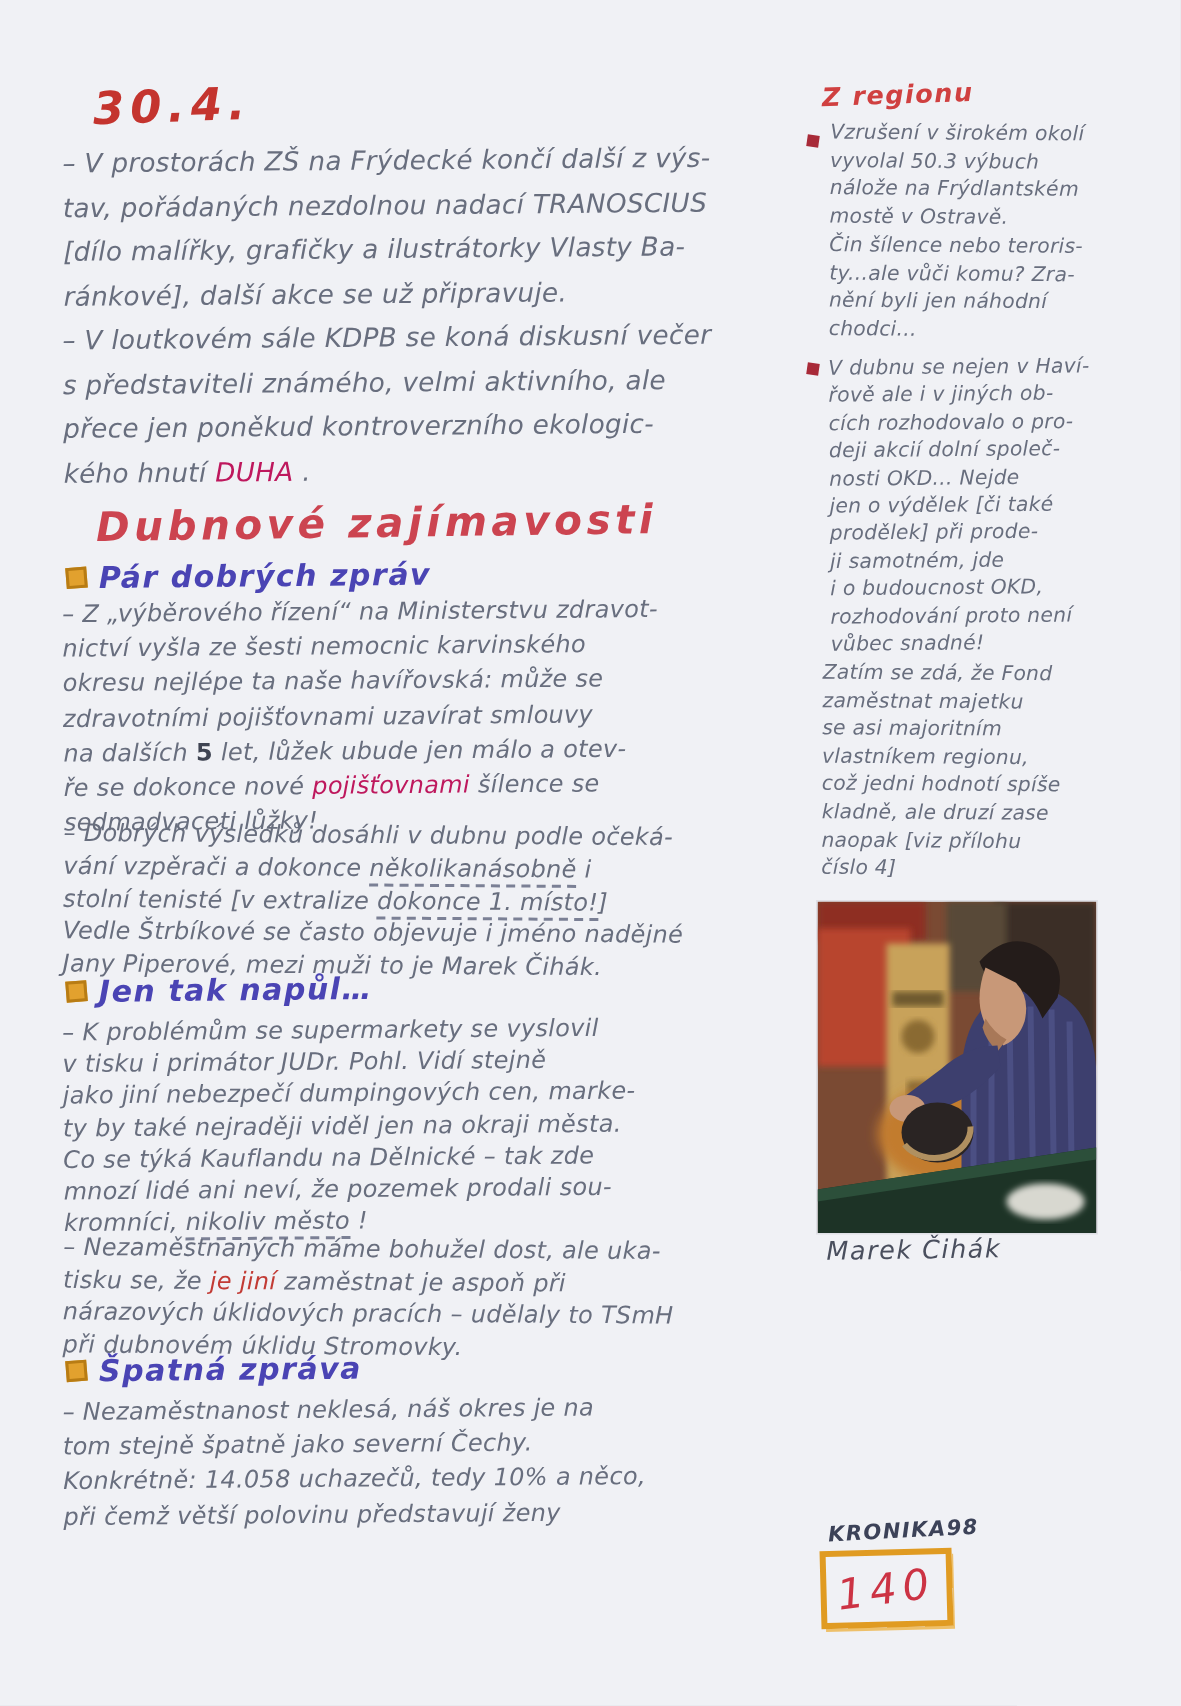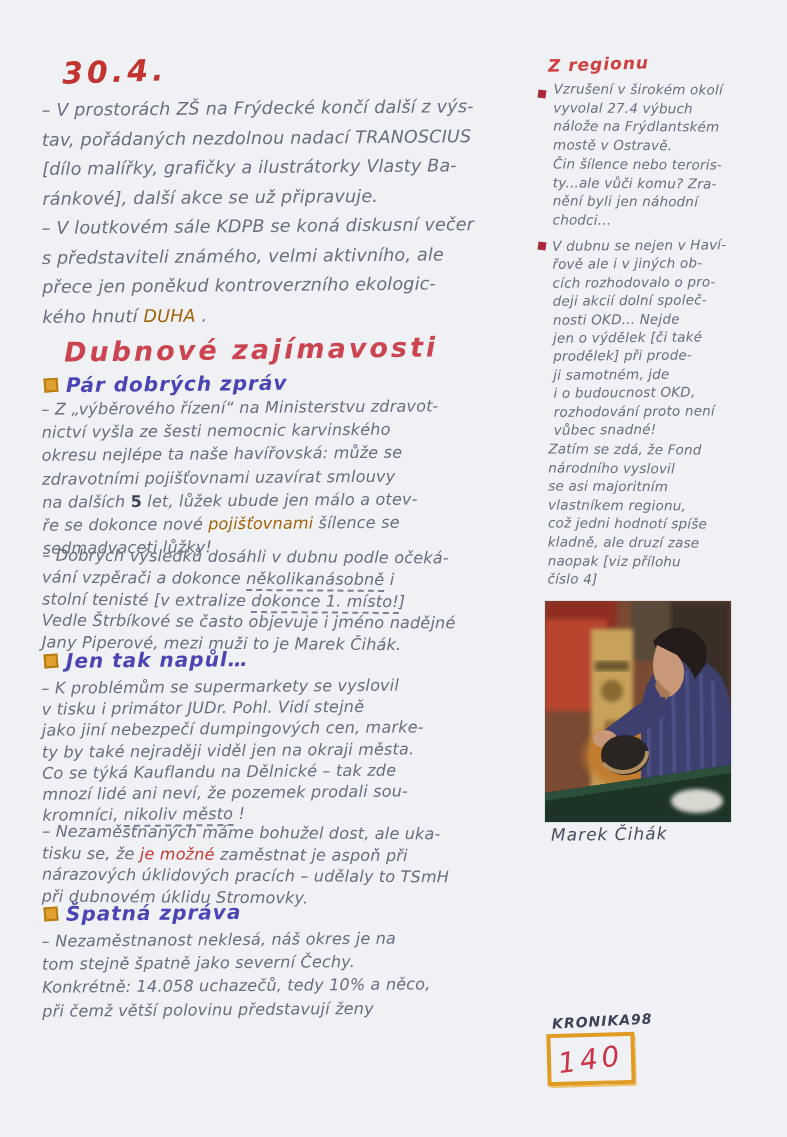--- a/index.html
+++ b/index.html
@@ -4,21 +4,21 @@
 <style>
   html,body{margin:0;padding:0;background:#e4e5ea;}
   .page{
     position:relative;width:787px;height:1137px;margin:0 auto;
     background:#f0f1f5;overflow:hidden;
     font-family:"DejaVu Sans","Liberation Sans",sans-serif;
   }
   
   .hw{position:absolute;font-style:italic;color:#686e7e;letter-spacing:.2px;}
   .hw .ln{white-space:nowrap;}
-  .b{color:#a16207;}
+  .b{color:#be185d;}
   .r{color:#c23b35;}
   .bd{font-weight:bold;color:#3f4452;font-style:normal;}
   .u{border-bottom:2px dashed #7b8095;padding-bottom:1px;}
   .tl{transform:rotate(-0.5deg);}
   .tr{transform:rotate(0.4deg);}
 
   .date{
     position:absolute;left:62px;top:54px;
     font-size:30px;font-weight:bold;font-style:italic;
     color:#c4342e;letter-spacing:4px;transform:rotate(-2deg);
@@ -139,41 +139,41 @@
       <div class="ln"><span>– K problémům se supermarkety se vyslovil</span></div>
       <div class="ln"><span>v tisku i primátor JUDr. Pohl. Vidí stejně</span></div>
       <div class="ln"><span>jako jiní nebezpečí dumpingových cen, marke-</span></div>
       <div class="ln"><span>ty by také nejraději viděl jen na okraji města.</span></div>
       <div class="ln"><span>Co se týká Kauflandu na Dělnické – tak zde</span></div>
       <div class="ln"><span>mnozí lidé ani neví, že pozemek prodali sou-</span></div>
       <div class="ln"><span>kromníci, </span><span class="u">nikoliv město</span><span> !</span></div>
     </div>
   <div class="hw tr" id="p-unemp">
       <div class="ln"><span>– Nezaměstnaných máme bohužel dost, ale uka-</span></div>
-      <div class="ln"><span>tisku se, že </span><span class="r">je možné</span><span> zaměstnat je aspoň při</span></div>
+      <div class="ln"><span>tisku se, že </span><span class="r">je jiní</span><span> zaměstnat je aspoň při</span></div>
       <div class="ln"><span>nárazových úklidových pracích – udělaly to TSmH</span></div>
       <div class="ln"><span>při dubnovém úklidu Stromovky.</span></div>
     </div>
 
   <div class="subhead" id="sub-bad">
     <span class="sq"></span>
     <span class="ttl">Špatná zpráva</span>
   </div>
   <div class="hw tl" id="p-unrate">
       <div class="ln"><span>– Nezaměstnanost neklesá, náš okres je na</span></div>
       <div class="ln"><span>tom stejně špatně jako severní Čechy.</span></div>
       <div class="ln"><span>Konkrétně: 14.058 uchazečů, tedy 10% a něco,</span></div>
       <div class="ln"><span>při čemž větší polovinu představují ženy</span></div>
     </div>
 
   <h2 class="red-heading" id="r-head">Z regionu</h2>
   <span class="rsq" id="rsq1"></span>
   <div class="hw tr" id="r-exp">
       <div class="ln"><span>Vzrušení v širokém okolí</span></div>
-      <div class="ln"><span>vyvolal 27.4 výbuch</span></div>
+      <div class="ln"><span>vyvolal 50.3 výbuch</span></div>
       <div class="ln"><span>nálože na Frýdlantském</span></div>
       <div class="ln"><span>mostě v Ostravě.</span></div>
       <div class="ln"><span>Čin šílence nebo teroris-</span></div>
       <div class="ln"><span>ty...ale vůči komu? Zra-</span></div>
       <div class="ln"><span>nění byli jen náhodní</span></div>
       <div class="ln"><span>chodci...</span></div>
     </div>
   <span class="rsq" id="rsq2"></span>
   <div class="hw tl" id="r-okd">
       <div class="ln"><span>V dubnu se nejen v Haví-</span></div>
@@ -183,21 +183,21 @@
       <div class="ln"><span>nosti OKD... Nejde</span></div>
       <div class="ln"><span>jen o výdělek [či také</span></div>
       <div class="ln"><span>prodělek] při prode-</span></div>
       <div class="ln"><span>ji samotném, jde</span></div>
       <div class="ln"><span>i o budoucnost OKD,</span></div>
       <div class="ln"><span>rozhodování proto není</span></div>
       <div class="ln"><span>vůbec snadné!</span></div>
     </div>
   <div class="hw tr" id="r-fond">
       <div class="ln"><span>Zatím se zdá, že Fond</span></div>
-      <div class="ln"><span>národního vyslovil</span></div>
+      <div class="ln"><span>zaměstnat majetku</span></div>
       <div class="ln"><span>se asi majoritním</span></div>
       <div class="ln"><span>vlastníkem regionu,</span></div>
       <div class="ln"><span>což jedni hodnotí spíše</span></div>
       <div class="ln"><span>kladně, ale druzí zase</span></div>
       <div class="ln"><span>naopak [viz přílohu</span></div>
       <div class="ln"><span>číslo 4]</span></div>
     </div>
 
   <div class="photo">
     <svg width="186" height="221" viewBox="0 0 186 221" xmlns="http://www.w3.org/2000/svg">

